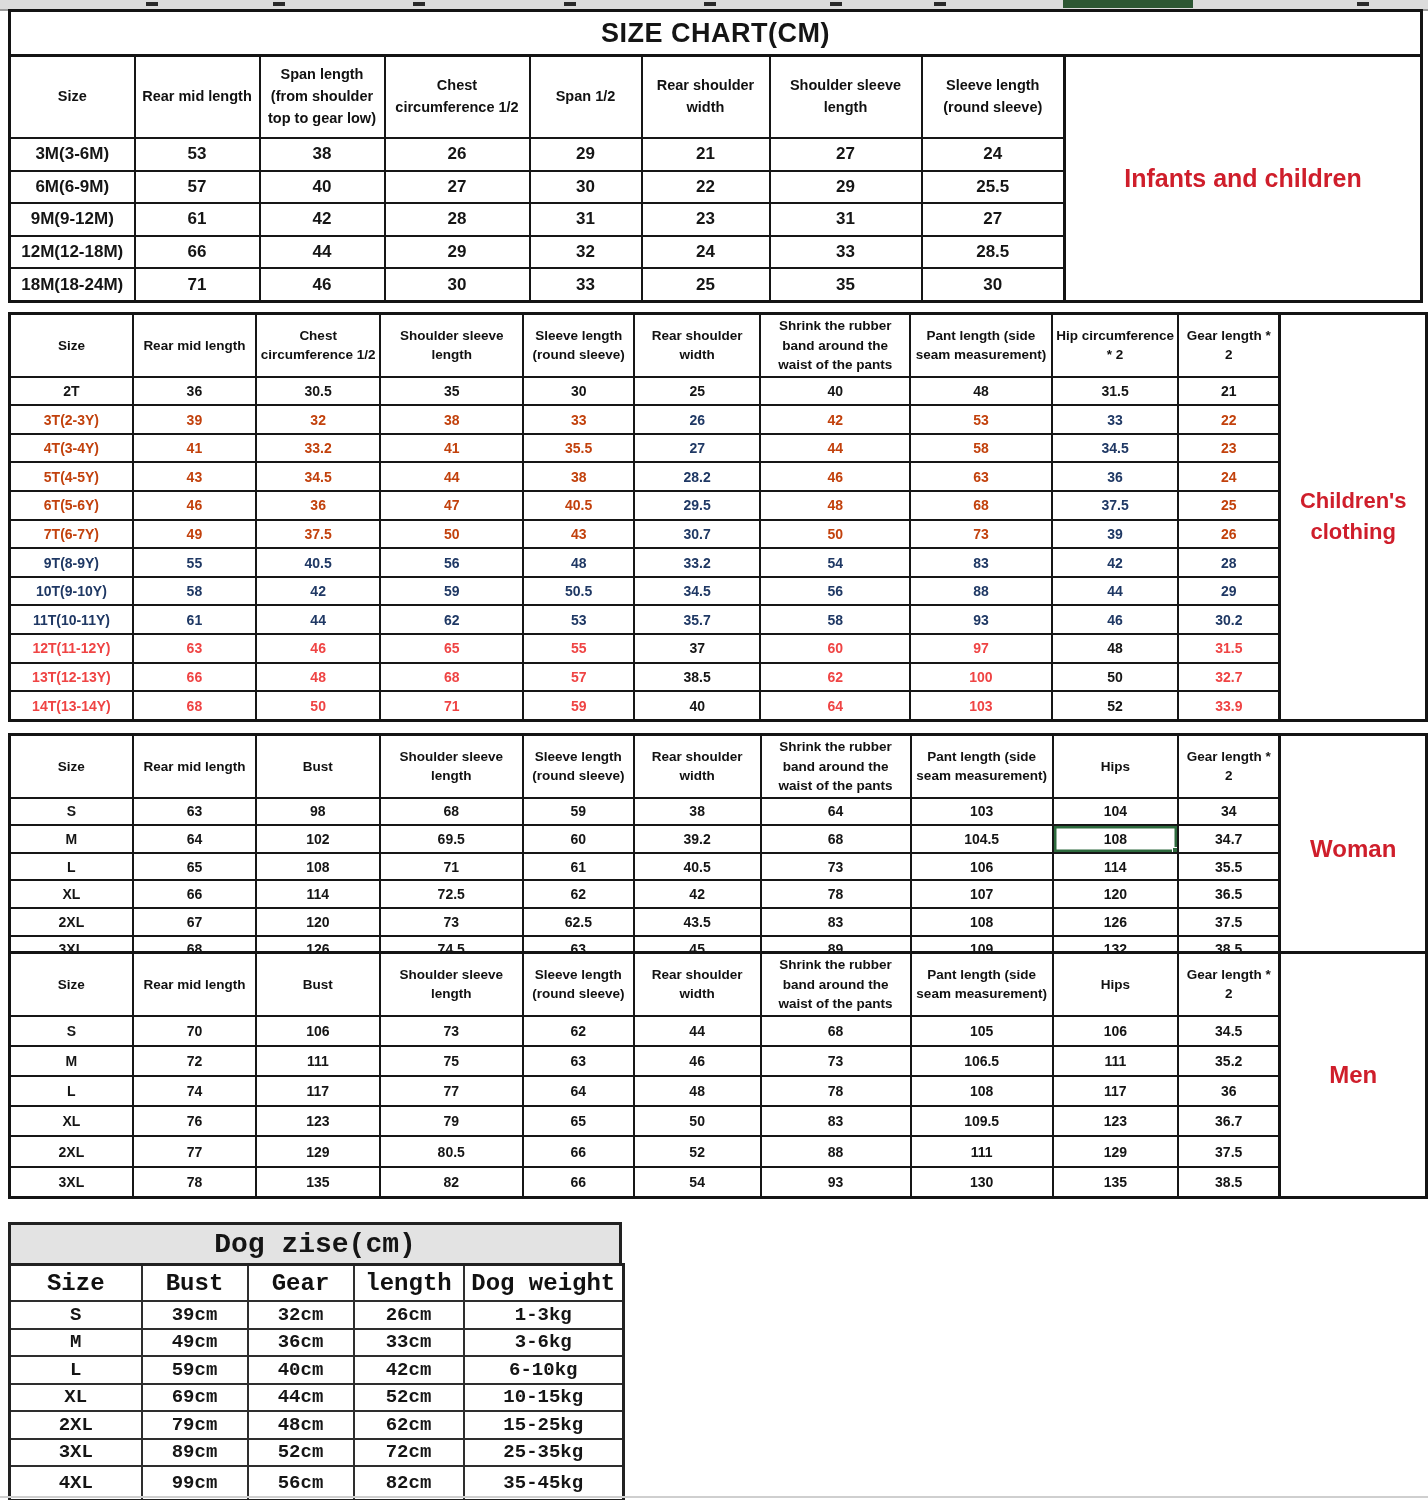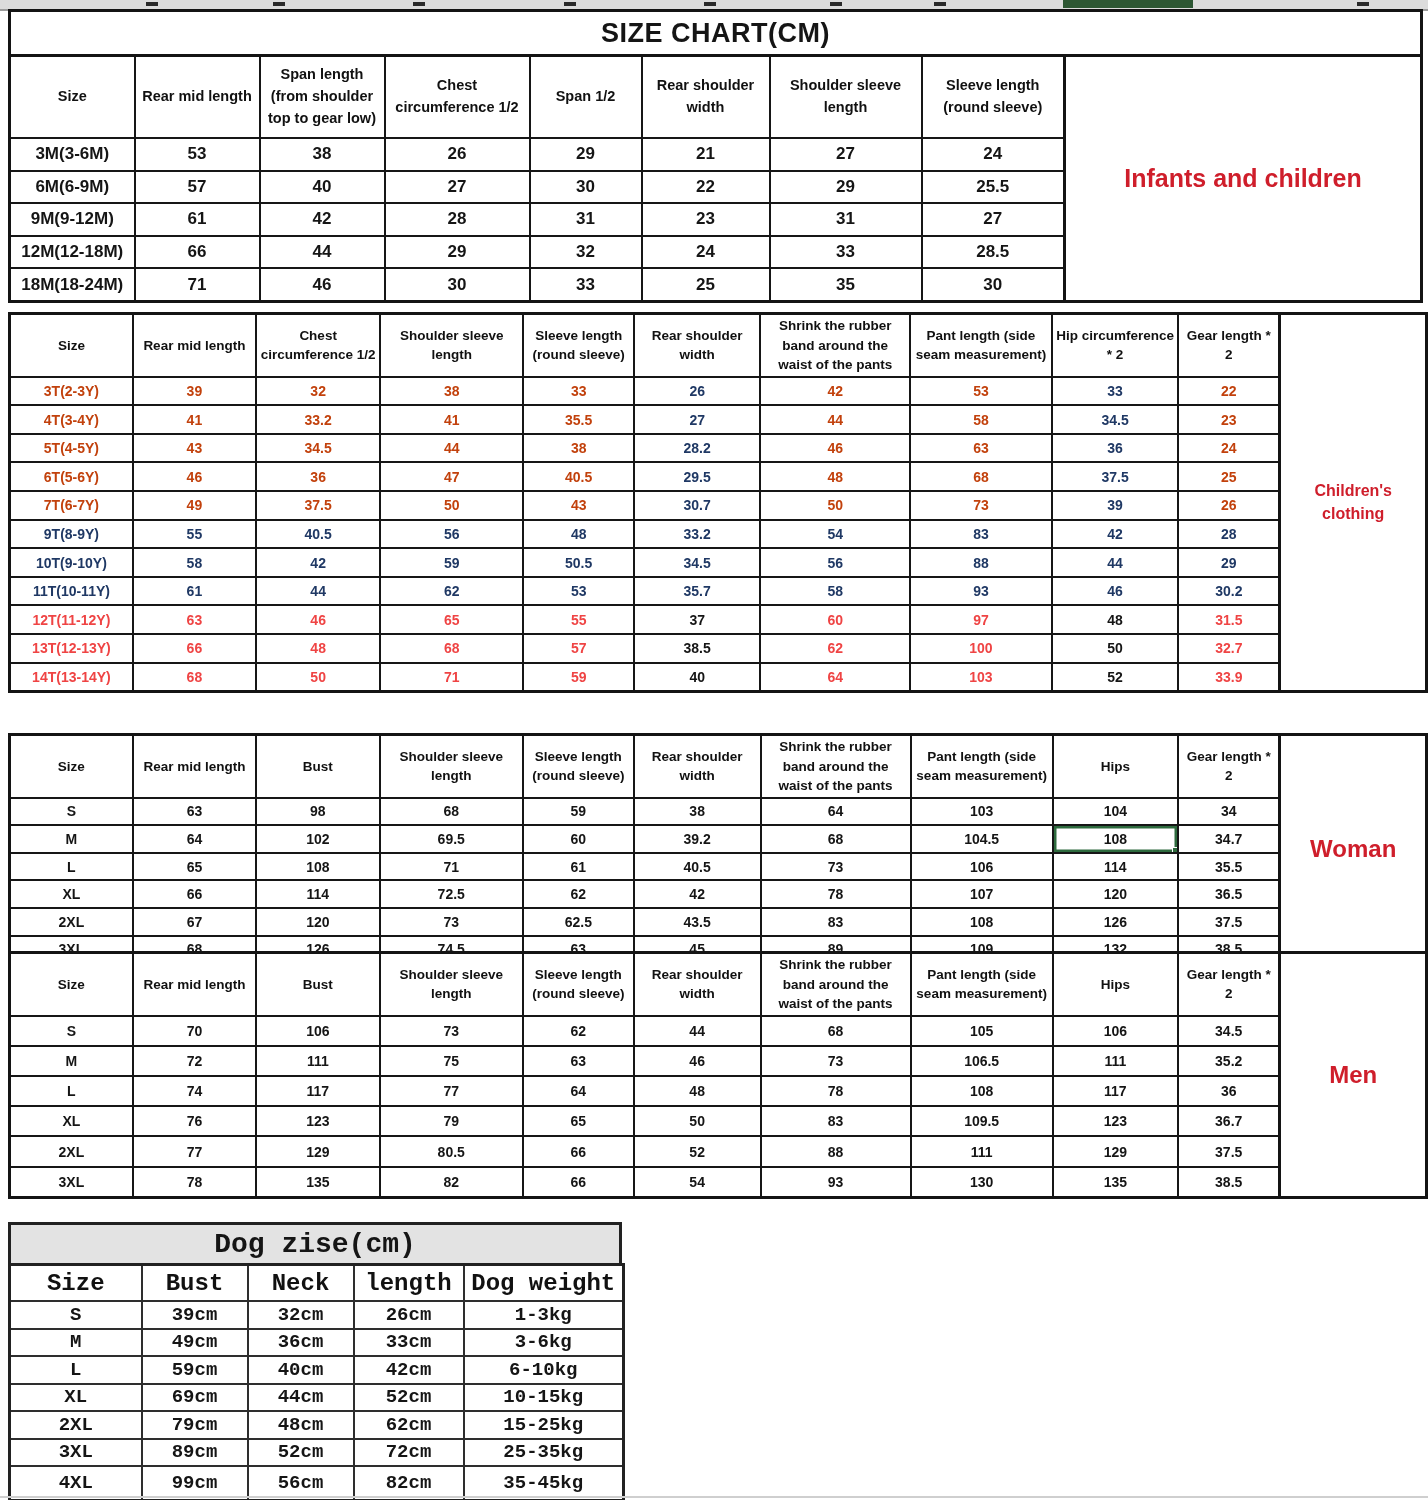--- a/index.html
+++ b/index.html
@@ -24,21 +24,21 @@
   td,th{border:2px solid #161616;text-align:center;vertical-align:middle;padding:1px 3px;overflow:hidden;}
   th{font-weight:bold;color:#111;}
   td{font-weight:bold;}
 
   .t1-title{height:42px;border:3px solid #141414;display:flex;align-items:center;justify-content:center;
     font-size:27px;font-weight:bold;letter-spacing:.5px;background:#fff;}
   .trow{display:flex;align-items:stretch;margin-top:-3px;}
   .label-box{border:3px solid #141414;margin-left:-3px;display:flex;align-items:center;justify-content:center;
     color:#cf1e2b;font-weight:bold;background:#fff;text-align:center;}
   .label-t1{width:354px;font-size:25px;}
-  .label-side{width:129px;font-size:16px;line-height:1.4;padding:0 8px;}
+  .label-side{width:129px;font-size:22px;line-height:1.4;padding:0 8px;}
   .label-woman,.label-men{font-size:24px;}
 
   .t1 th{height:78px;font-size:14.5px;line-height:1.5;}
   .t1 td{height:28.6px;font-size:17px;margin-top:24px;}
 
   .t2 th{height:56px;font-size:13.5px;line-height:1.45;}
   .t2 td{height:24.6px;font-size:14px;}
 
   .t3 th,.t4 th{height:58px;font-size:13.5px;line-height:1.45;}
   .t3 td{height:23.6px;font-size:14px;}
@@ -185,20 +185,32 @@
               <th>Sleeve length (round sleeve)</th>
               <th>Rear shoulder width</th>
               <th>Shrink the rubber band around the waist of the pants</th>
               <th>Pant length (side seam measurement)</th>
               <th>Hip circumference * 2</th>
               <th>Gear length * 2</th>
             </tr>
           </thead>
           <tbody>
             <tr>
+              <td class="c-black">2T</td>
+              <td class="c-black">36</td>
+              <td class="c-black">30.5</td>
+              <td class="c-black">35</td>
+              <td class="c-black">30</td>
+              <td class="c-black">25</td>
+              <td class="c-black">40</td>
+              <td class="c-black">48</td>
+              <td class="c-black">31.5</td>
+              <td class="c-black">21</td>
+            </tr>
+            <tr>
               <td class="c-blue">3T(2-3Y)</td>
               <td class="c-blue">39</td>
               <td class="c-blue">32</td>
               <td class="c-blue">38</td>
               <td class="c-blue">33</td>
               <td class="c-navy">26</td>
               <td class="c-blue">42</td>
               <td class="c-blue">53</td>
               <td class="c-navy">33</td>
               <td class="c-blue">22</td>
@@ -552,21 +564,21 @@
           <col style="width: 132px;">
           <col style="width: 106px;">
           <col style="width: 106px;">
           <col style="width: 110px;">
           <col style="width: 160px;">
         </colgroup>
         <thead>
           <tr>
             <th>Size</th>
             <th>Bust</th>
-            <th>Neck</th>
+            <th>Gear</th>
             <th>length</th>
             <th>Dog weight</th>
           </tr>
         </thead>
         <tbody>
           <tr>
             <td class="c-black">S</td>
             <td class="c-black">39cm</td>
             <td class="c-black">32cm</td>
             <td class="c-black">26cm</td>

